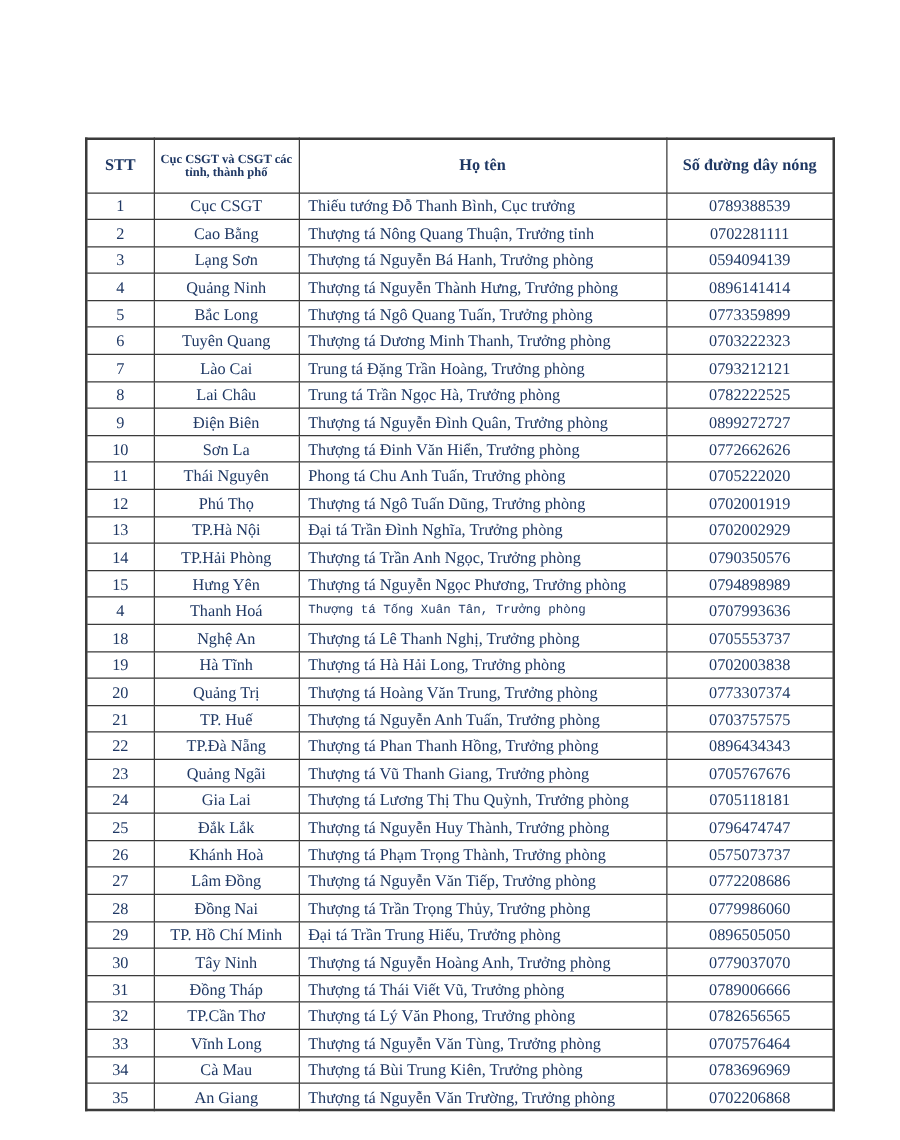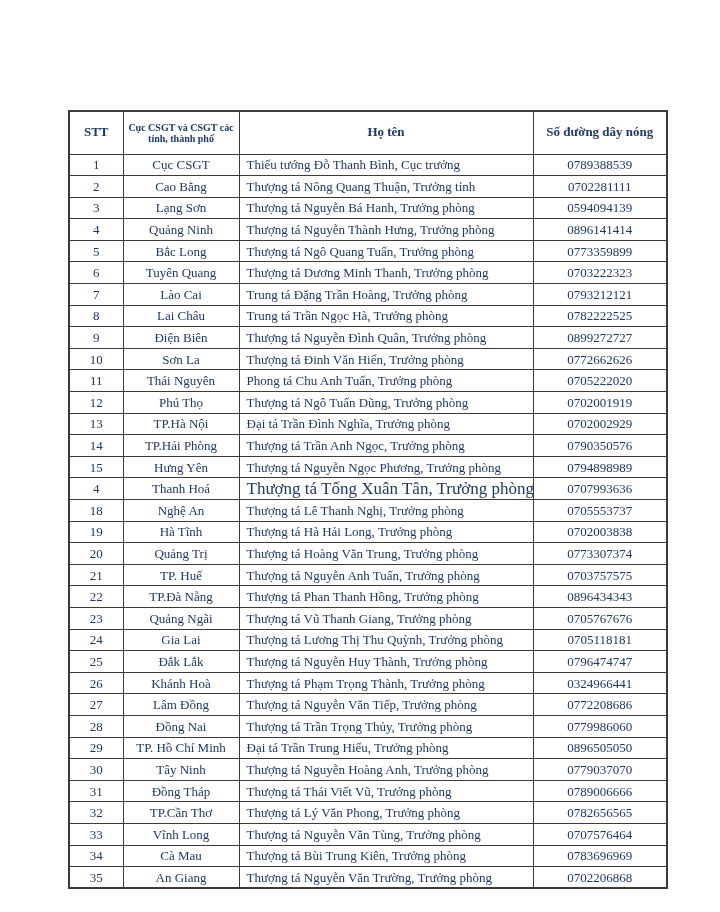--- a/index.html
+++ b/index.html
@@ -47,21 +47,21 @@
   }
   th.hdr-unit { font-size: 10px; }
   tbody tr { height: 21.6px; }
   td {
     font-size: 13px;
     line-height: 1;
     padding: 0 4px;
   }
   td.stt, td.unit, td.phone { text-align: center; }
   td.name { text-align: left; padding-left: 7px; }
-  td.name.name-large { font-size: 17px; }
+  td.name.name-large { font-size: 10px; font-family: Liberation Mono, monospace; }
 </style>
 </head>
 <body>
 
 <div class="page">
   <table class="hotline">
     <colgroup>
       <col class="c-stt">
         <col class="c-unit">
         <col class="c-name">
@@ -242,21 +242,21 @@
     <td class="stt">25</td>
     <td class="unit">Đắk Lắk</td>
     <td class="name">Thượng tá Nguyễn Huy Thành, Trưởng phòng</td>
     <td class="phone">0796474747</td>
   </tr>
 
   <tr>
     <td class="stt">26</td>
     <td class="unit">Khánh Hoà</td>
     <td class="name">Thượng tá Phạm Trọng Thành, Trưởng phòng</td>
-    <td class="phone">0324966441</td>
+    <td class="phone">0575073737</td>
   </tr>
 
   <tr>
     <td class="stt">27</td>
     <td class="unit">Lâm Đồng</td>
     <td class="name">Thượng tá Nguyễn Văn Tiếp, Trưởng phòng</td>
     <td class="phone">0772208686</td>
   </tr>
 
   <tr>

